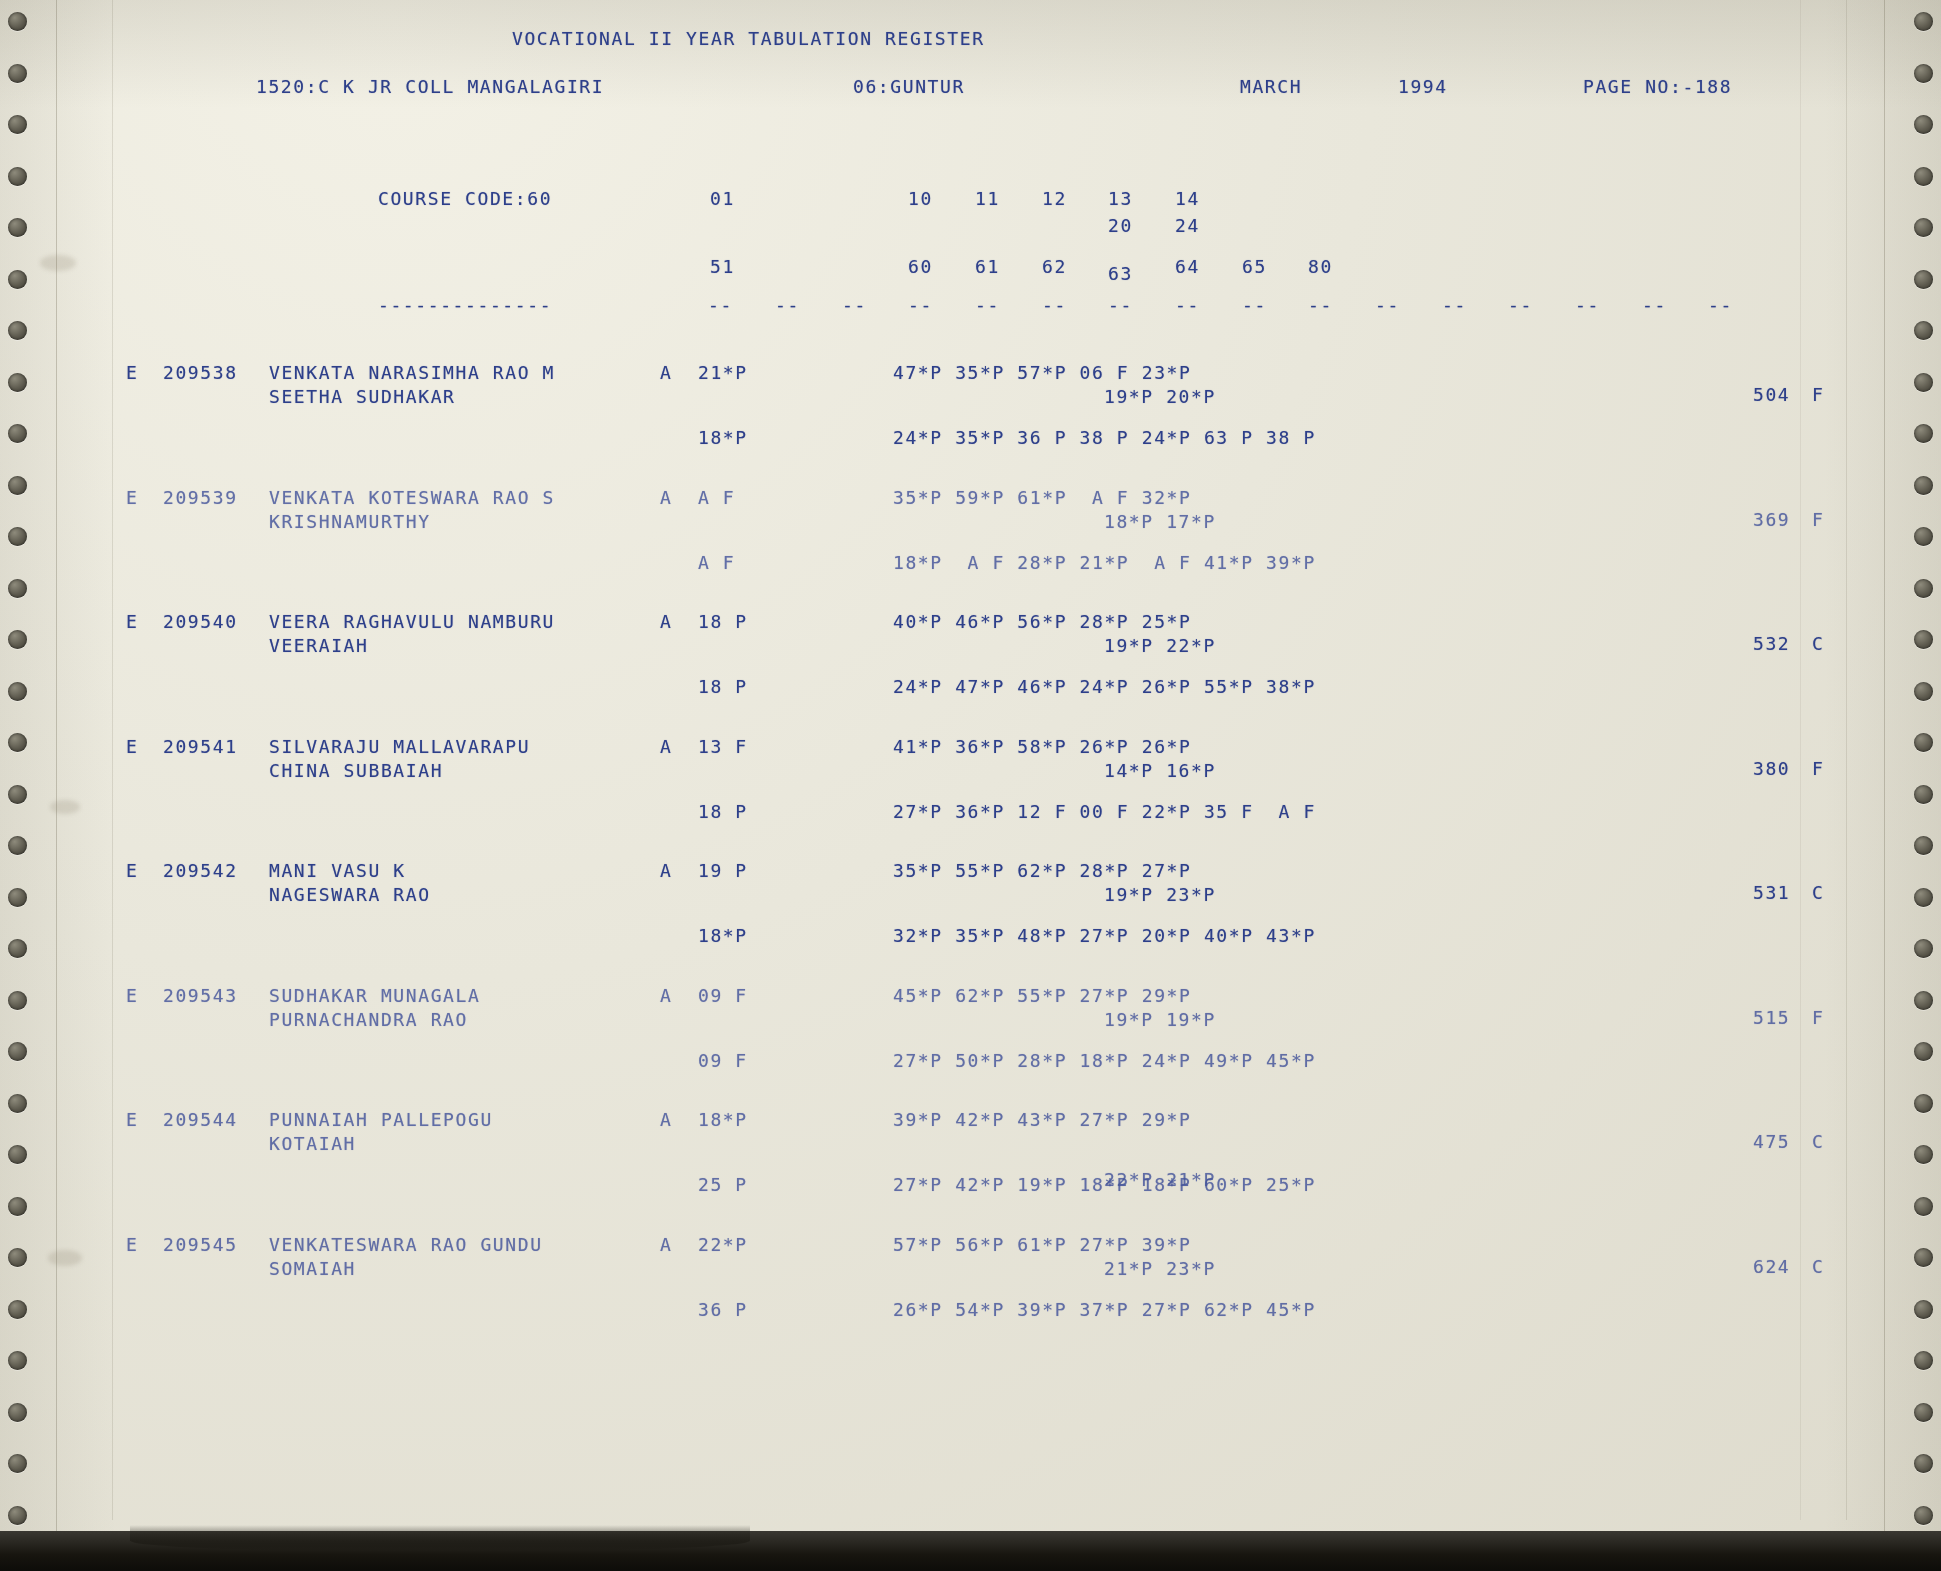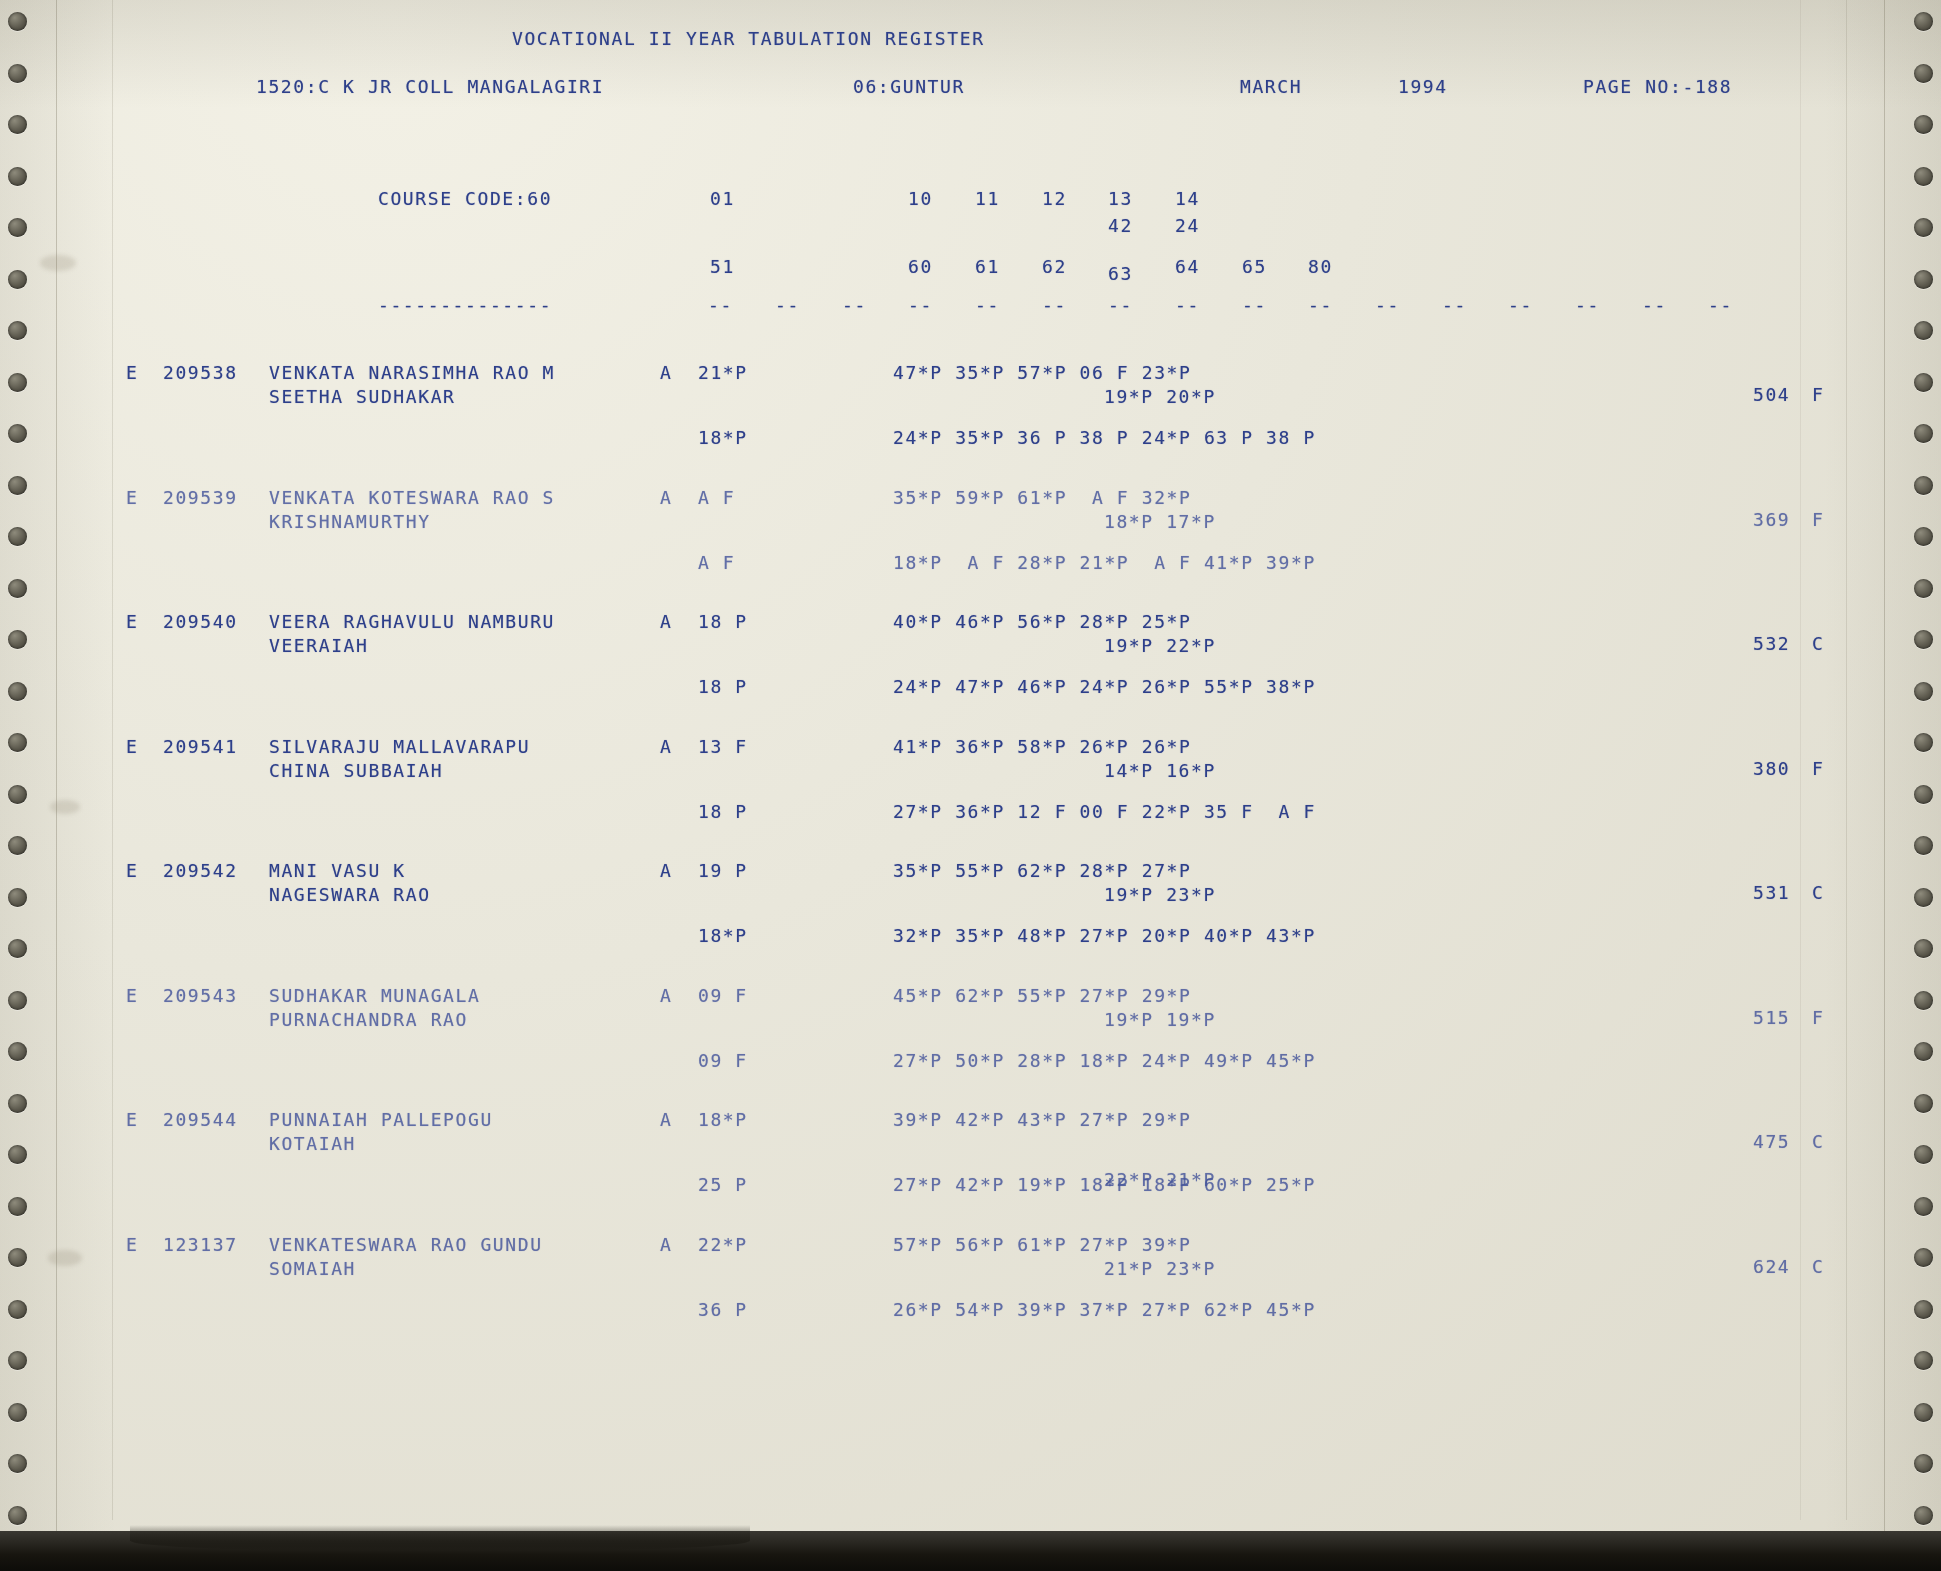--- a/index.html
+++ b/index.html
@@ -202,21 +202,21 @@
 
   <div class="txt s16" style="left:378px; top:188px;">COURSE CODE:60</div>
 
   <div class="txt s16" style="left:710px; top:188px;">01</div>
   <div class="txt s16" style="left:908px; top:188px;">10</div>
   <div class="txt s16" style="left:975px; top:188px;">11</div>
   <div class="txt s16" style="left:1042px; top:188px;">12</div>
   <div class="txt s16" style="left:1108px; top:188px;">13</div>
   <div class="txt s16" style="left:1175px; top:188px;">14</div>
 
-  <div class="txt s16" style="left:1108px; top:215px;">42</div>
+  <div class="txt s16" style="left:1108px; top:215px;">20</div>
   <div class="txt s16" style="left:1175px; top:215px;">24</div>
 
   <div class="txt s16" style="left:710px; top:256px;">51</div>
   <div class="txt s16" style="left:908px; top:256px;">60</div>
   <div class="txt s16" style="left:975px; top:256px;">61</div>
   <div class="txt s16" style="left:1042px; top:256px;">62</div>
   <div class="txt s16" style="left:1108px; top:263px;">63</div>
   <div class="txt s16" style="left:1175px; top:256px;">64</div>
   <div class="txt s16" style="left:1242px; top:256px;">65</div>
   <div class="txt s16" style="left:1308px; top:256px;">80</div>
@@ -318,21 +318,21 @@
       <div class="txt s16 faded" style="left: 269px; top: 1133px;">KOTAIAH</div>
       <div class="txt s16 faded" style="left: 660px; top: 1109px;">A</div>
       <div class="txt s16 faded" style="left: 698px; top: 1109px;">18*P</div>
       <div class="txt s16 faded" style="left: 893px; top: 1109px;">39*P 42*P 43*P 27*P 29*P</div>
       <div class="txt s16 faded" style="left: 1104px; top: 1133px; margin-top: 36px;">22*P 21*P</div>
       <div class="txt s16 faded" style="left: 698px; top: 1174px;">25 P</div>
       <div class="txt s16 faded" style="left: 893px; top: 1174px;">27*P 42*P 19*P 18*P 18*P 60*P 25*P</div>
       <div class="txt s16 faded" style="left: 1753px; top: 1131px;">475</div>
       <div class="txt s16 faded" style="left: 1812px; top: 1131px;">C</div>
       <div class="txt s16 faded" style="left: 126px; top: 1233.5px;">E</div>
-      <div class="txt s16 faded" style="left: 163px; top: 1233.5px;">123137</div>
+      <div class="txt s16 faded" style="left: 163px; top: 1233.5px;">209545</div>
       <div class="txt s16 faded" style="left: 269px; top: 1233.5px;">VENKATESWARA RAO GUNDU</div>
       <div class="txt s16 faded" style="left: 269px; top: 1257.5px;">SOMAIAH</div>
       <div class="txt s16 faded" style="left: 660px; top: 1233.5px;">A</div>
       <div class="txt s16 faded" style="left: 698px; top: 1233.5px;">22*P</div>
       <div class="txt s16 faded" style="left: 893px; top: 1233.5px;">57*P 56*P 61*P 27*P 39*P</div>
       <div class="txt s16 faded" style="left: 1104px; top: 1257.5px;">21*P 23*P</div>
       <div class="txt s16 faded" style="left: 698px; top: 1298.5px;">36 P</div>
       <div class="txt s16 faded" style="left: 893px; top: 1298.5px;">26*P 54*P 39*P 37*P 27*P 62*P 45*P</div>
       <div class="txt s16 faded" style="left: 1753px; top: 1255.5px;">624</div>
       <div class="txt s16 faded" style="left: 1812px; top: 1255.5px;">C</div>

